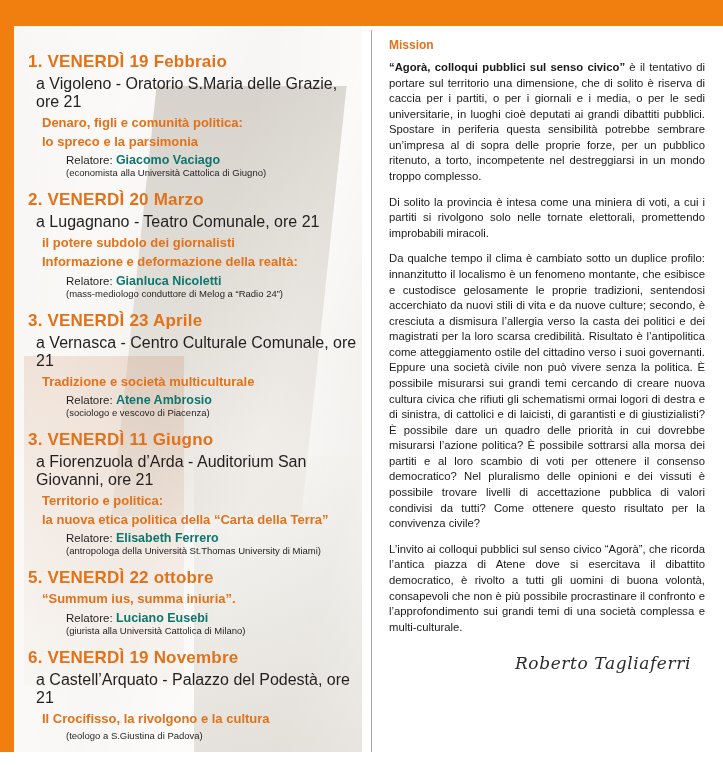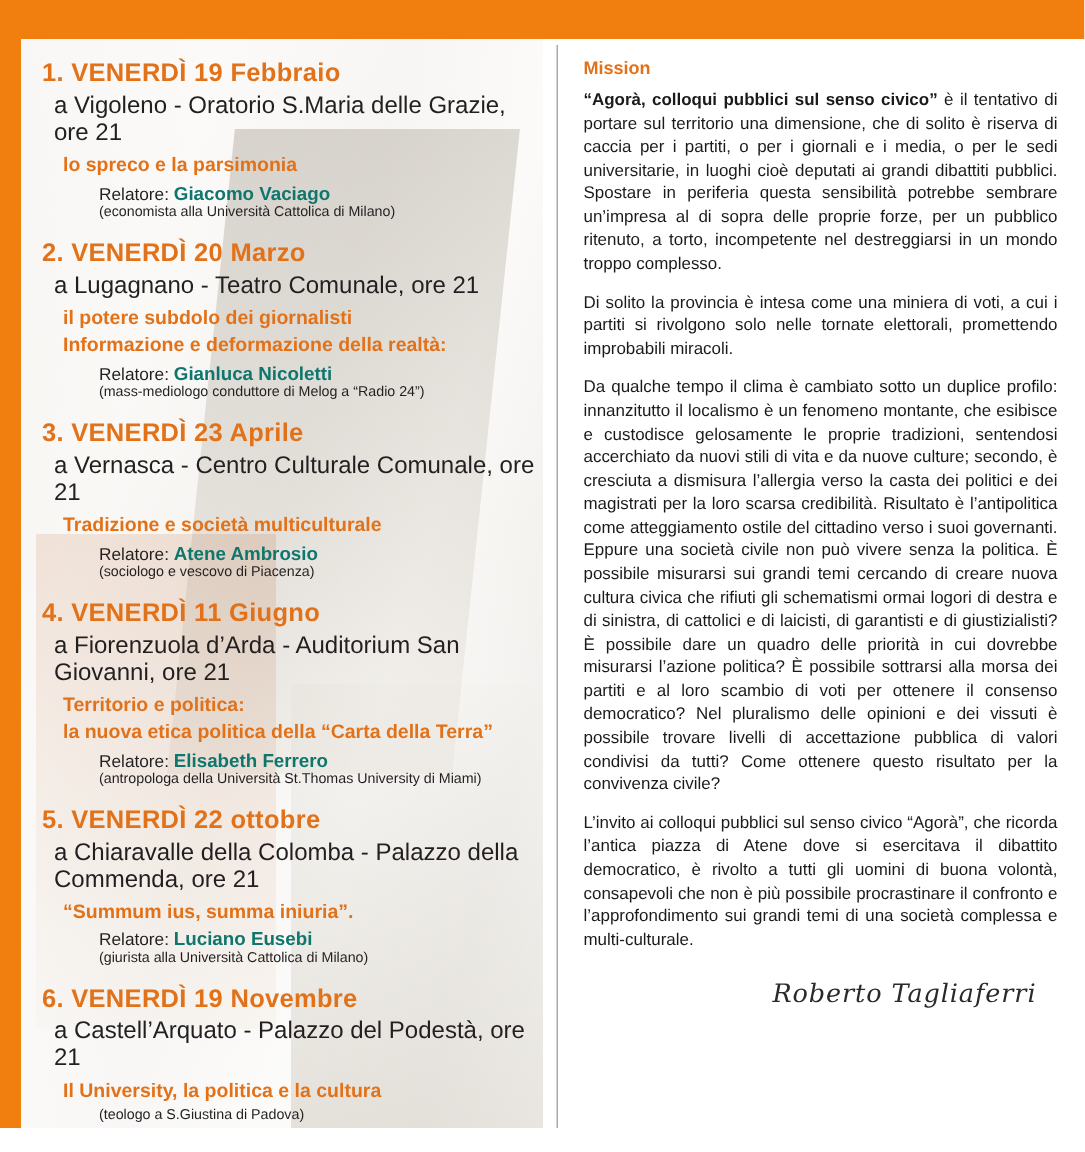--- a/index.html
+++ b/index.html
@@ -90,21 +90,21 @@
     top: 30px;
     left: 371px;
     width: 1px;
     height: 722px;
     background: #a8a8a8;
   }
 
   
   #events {
     position: absolute;
-    top: 39px;
+    top: 52px;
     left: 20px;
     width: 342px;
     height: 700px;
   }
   .event {
     margin-bottom: 12px;
   }
   .ev-title {
     color: #E2721A;
     font-weight: bold;
@@ -188,26 +188,27 @@
     <div class="shape-c"></div>
   </div>
 
   <div class="divider"></div>
 
   <div id="events">
 
     <div class="event">
       <p class="ev-title">1. VENERDÌ 19 Febbraio</p>
       <p class="ev-place">a Vigoleno - Oratorio S.Maria delle Grazie, ore 21</p>
+      <p class="ev-topic">Denaro, figli e comunità politica:</p>
       <p class="ev-topic">lo spreco e la parsimonia</p>
       <p class="ev-speaker-label">
         <span>Relatore:</span>
         <span class="ev-speaker-name">Giacomo Vaciago</span>
       </p>
-      <p class="ev-speaker-desc">(economista alla Università Cattolica di Milano)</p>
+      <p class="ev-speaker-desc">(economista alla Università Cattolica di Giugno)</p>
     </div>
 
     <div class="event">
       <p class="ev-title">2. VENERDÌ 20  Marzo</p>
       <p class="ev-place">a Lugagnano - Teatro Comunale, ore 21</p>
       <p class="ev-topic">il potere subdolo dei giornalisti</p>
       <p class="ev-topic">Informazione e deformazione della realtà:</p>
       <p class="ev-speaker-label">
         <span>Relatore:</span>
         <span class="ev-speaker-name">Gianluca Nicoletti</span>
@@ -220,46 +221,45 @@
       <p class="ev-place">a Vernasca - Centro Culturale Comunale, ore 21</p>
       <p class="ev-topic">Tradizione e società multiculturale</p>
       <p class="ev-speaker-label">
         <span>Relatore:</span>
         <span class="ev-speaker-name">Atene Ambrosio</span>
       </p>
       <p class="ev-speaker-desc">(sociologo e vescovo di Piacenza)</p>
     </div>
 
     <div class="event">
-      <p class="ev-title">4. VENERDÌ 11 Giugno</p>
+      <p class="ev-title">3. VENERDÌ 11 Giugno</p>
       <p class="ev-place">a Fiorenzuola d’Arda - Auditorium San Giovanni, ore 21</p>
       <p class="ev-topic">Territorio e politica:</p>
       <p class="ev-topic">la nuova etica politica della “Carta della Terra”</p>
       <p class="ev-speaker-label">
         <span>Relatore:</span>
         <span class="ev-speaker-name">Elisabeth Ferrero</span>
       </p>
       <p class="ev-speaker-desc">(antropologa della Università St.Thomas University di Miami)</p>
     </div>
 
     <div class="event">
       <p class="ev-title">5. VENERDÌ 22 ottobre</p>
-      <p class="ev-place">a Chiaravalle della Colomba - Palazzo della Commenda, ore 21</p>
       <p class="ev-topic">“Summum ius, summa iniuria”.</p>
       <p class="ev-speaker-label">
         <span>Relatore:</span>
         <span class="ev-speaker-name">Luciano Eusebi</span>
       </p>
       <p class="ev-speaker-desc">(giurista alla Università Cattolica di Milano)</p>
     </div>
 
     <div class="event">
       <p class="ev-title">6. VENERDÌ 19 Novembre</p>
       <p class="ev-place">a Castell’Arquato - Palazzo del Podestà, ore 21</p>
-      <p class="ev-topic">Il University, la politica e la cultura</p>
+      <p class="ev-topic">Il Crocifisso, la rivolgono e la cultura</p>
       <p class="ev-speaker-desc">(teologo a S.Giustina  di Padova)</p>
     </div>
 
   </div>
 
   <div id="mission">
     <h2 class="mission-title">Mission</h2>
 
     <p class="mission-p"><b>“Agorà, colloqui pubblici sul senso civico”</b><span> è il tentativo di portare sul territorio una dimensione, che di solito è riserva di caccia per i partiti, o per i giornali e i media, o per le sedi universitarie, in luoghi cioè deputati ai grandi dibattiti pubblici. Spostare in periferia questa sensibilità potrebbe sembrare un’impresa al di sopra delle proprie forze, per un pubblico ritenuto, a torto, incompetente nel destreggiarsi in un mondo troppo complesso.</span></p>
 

